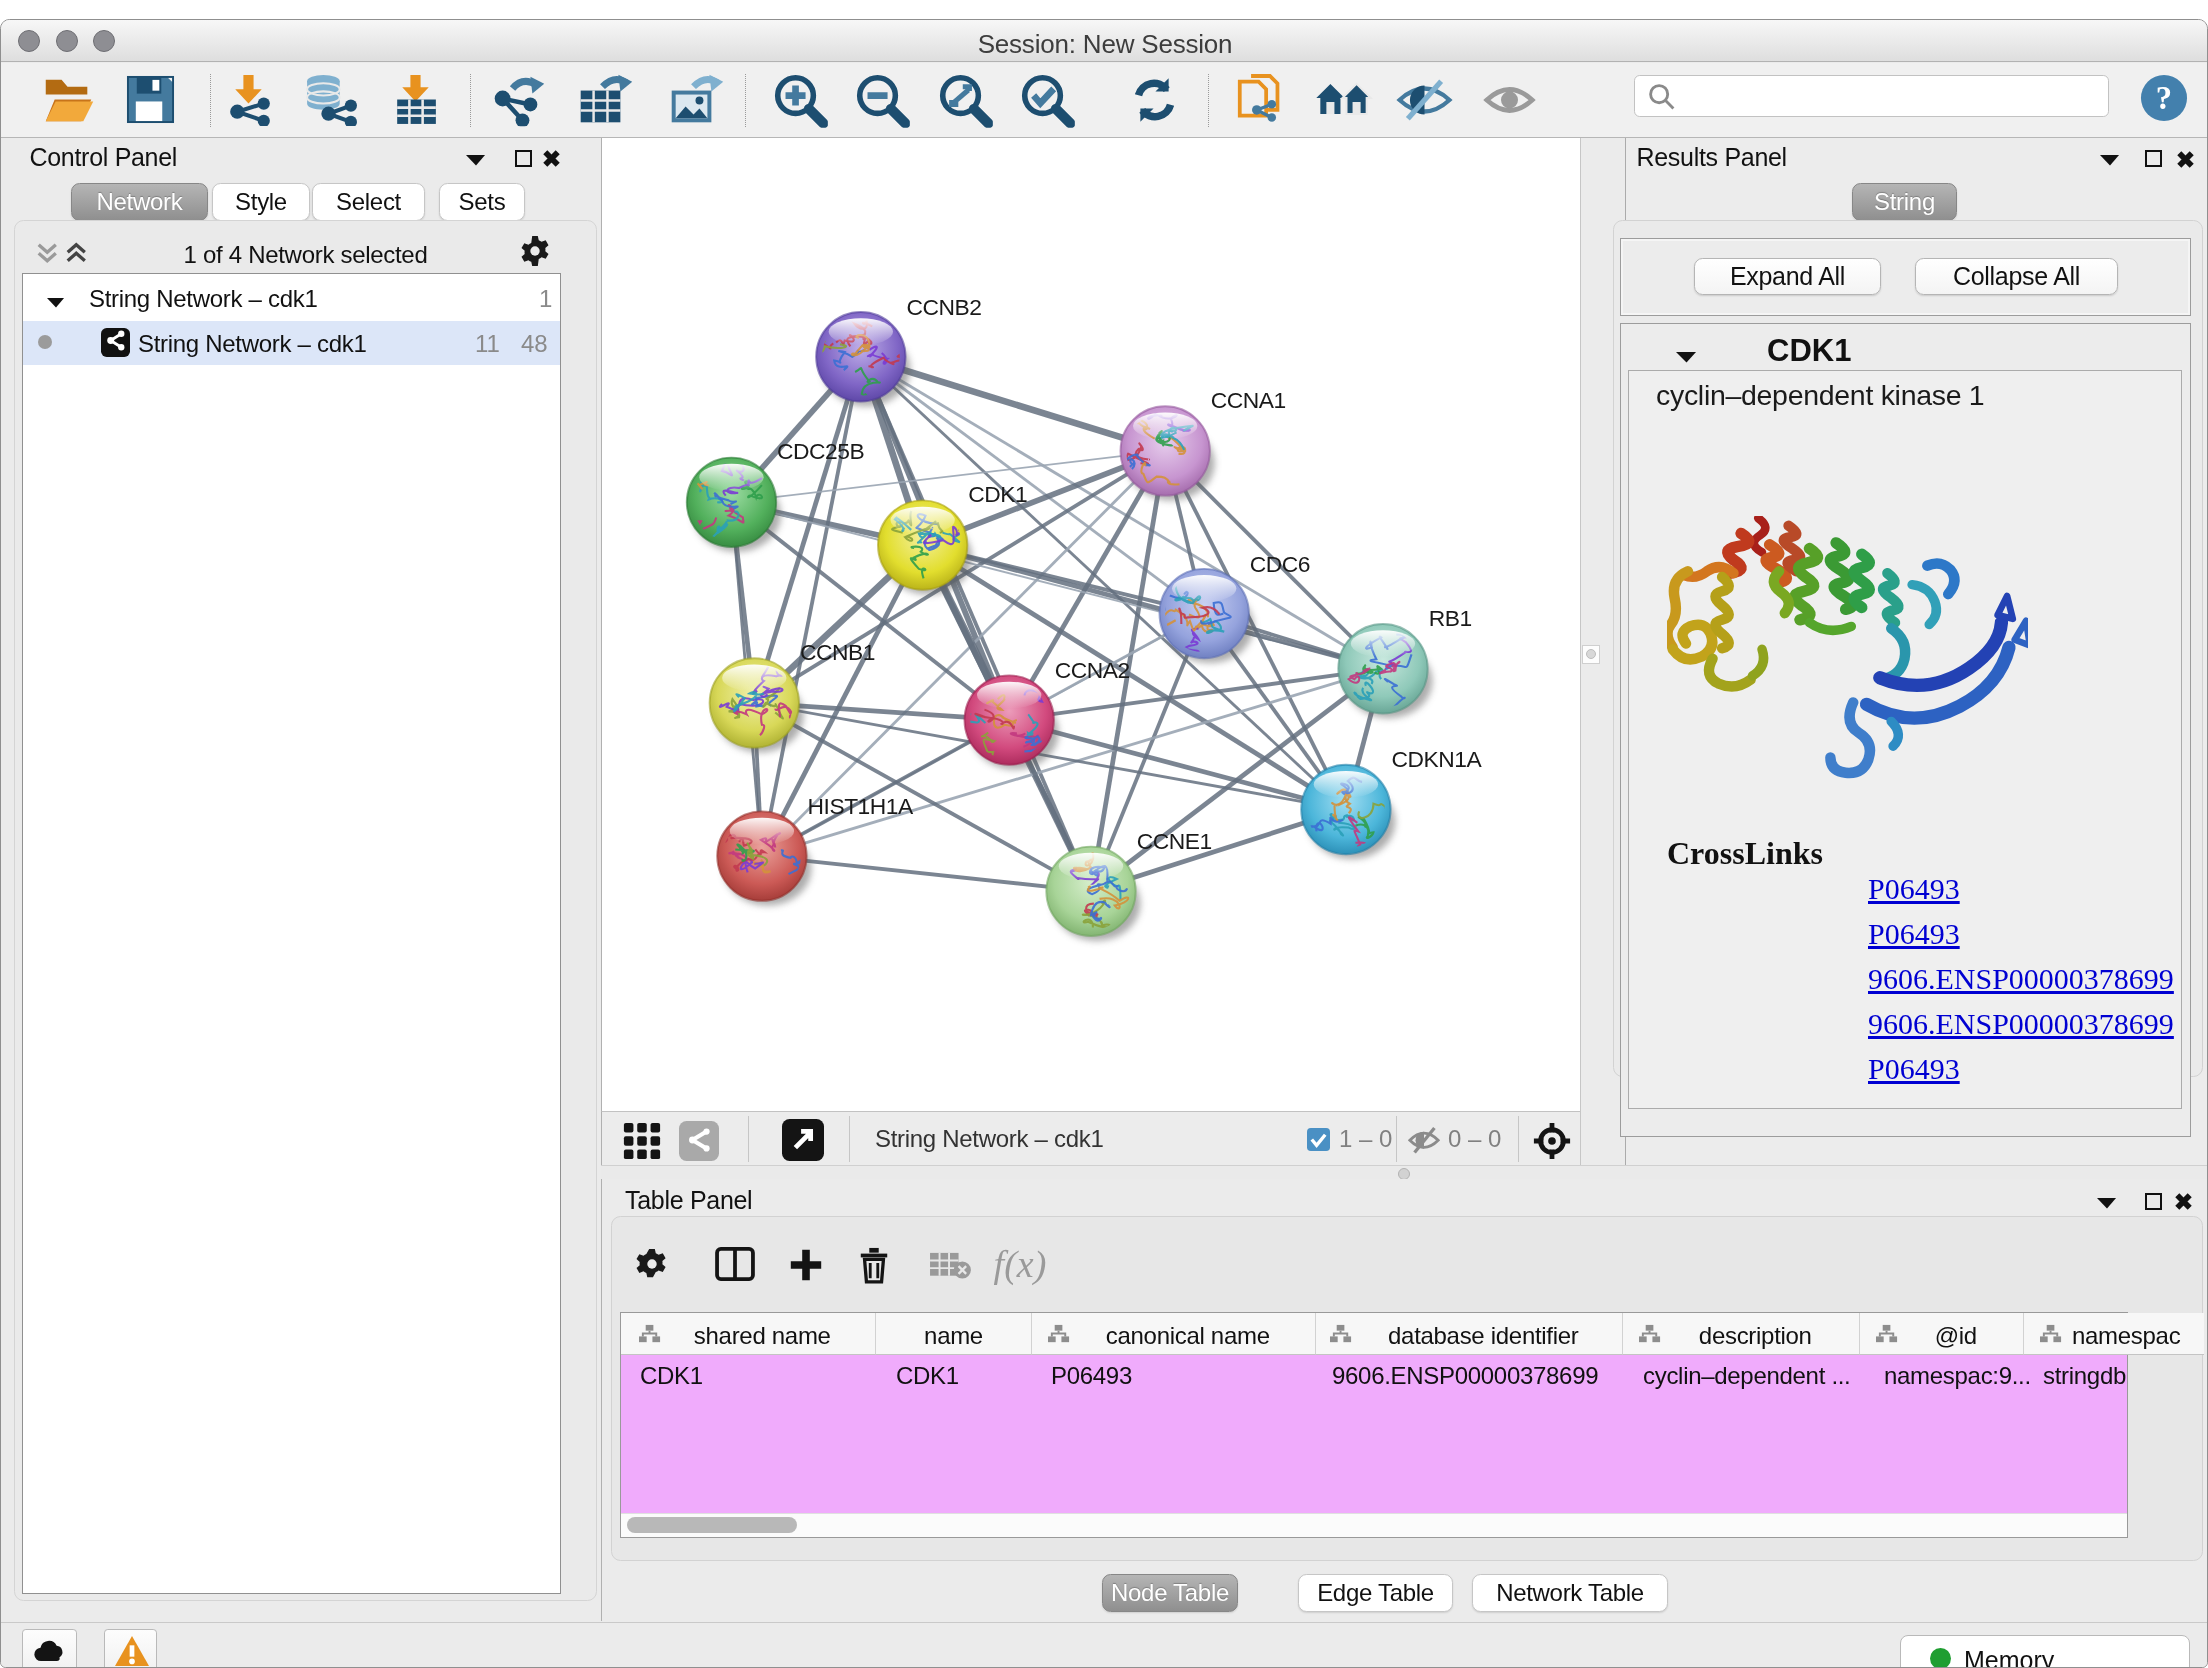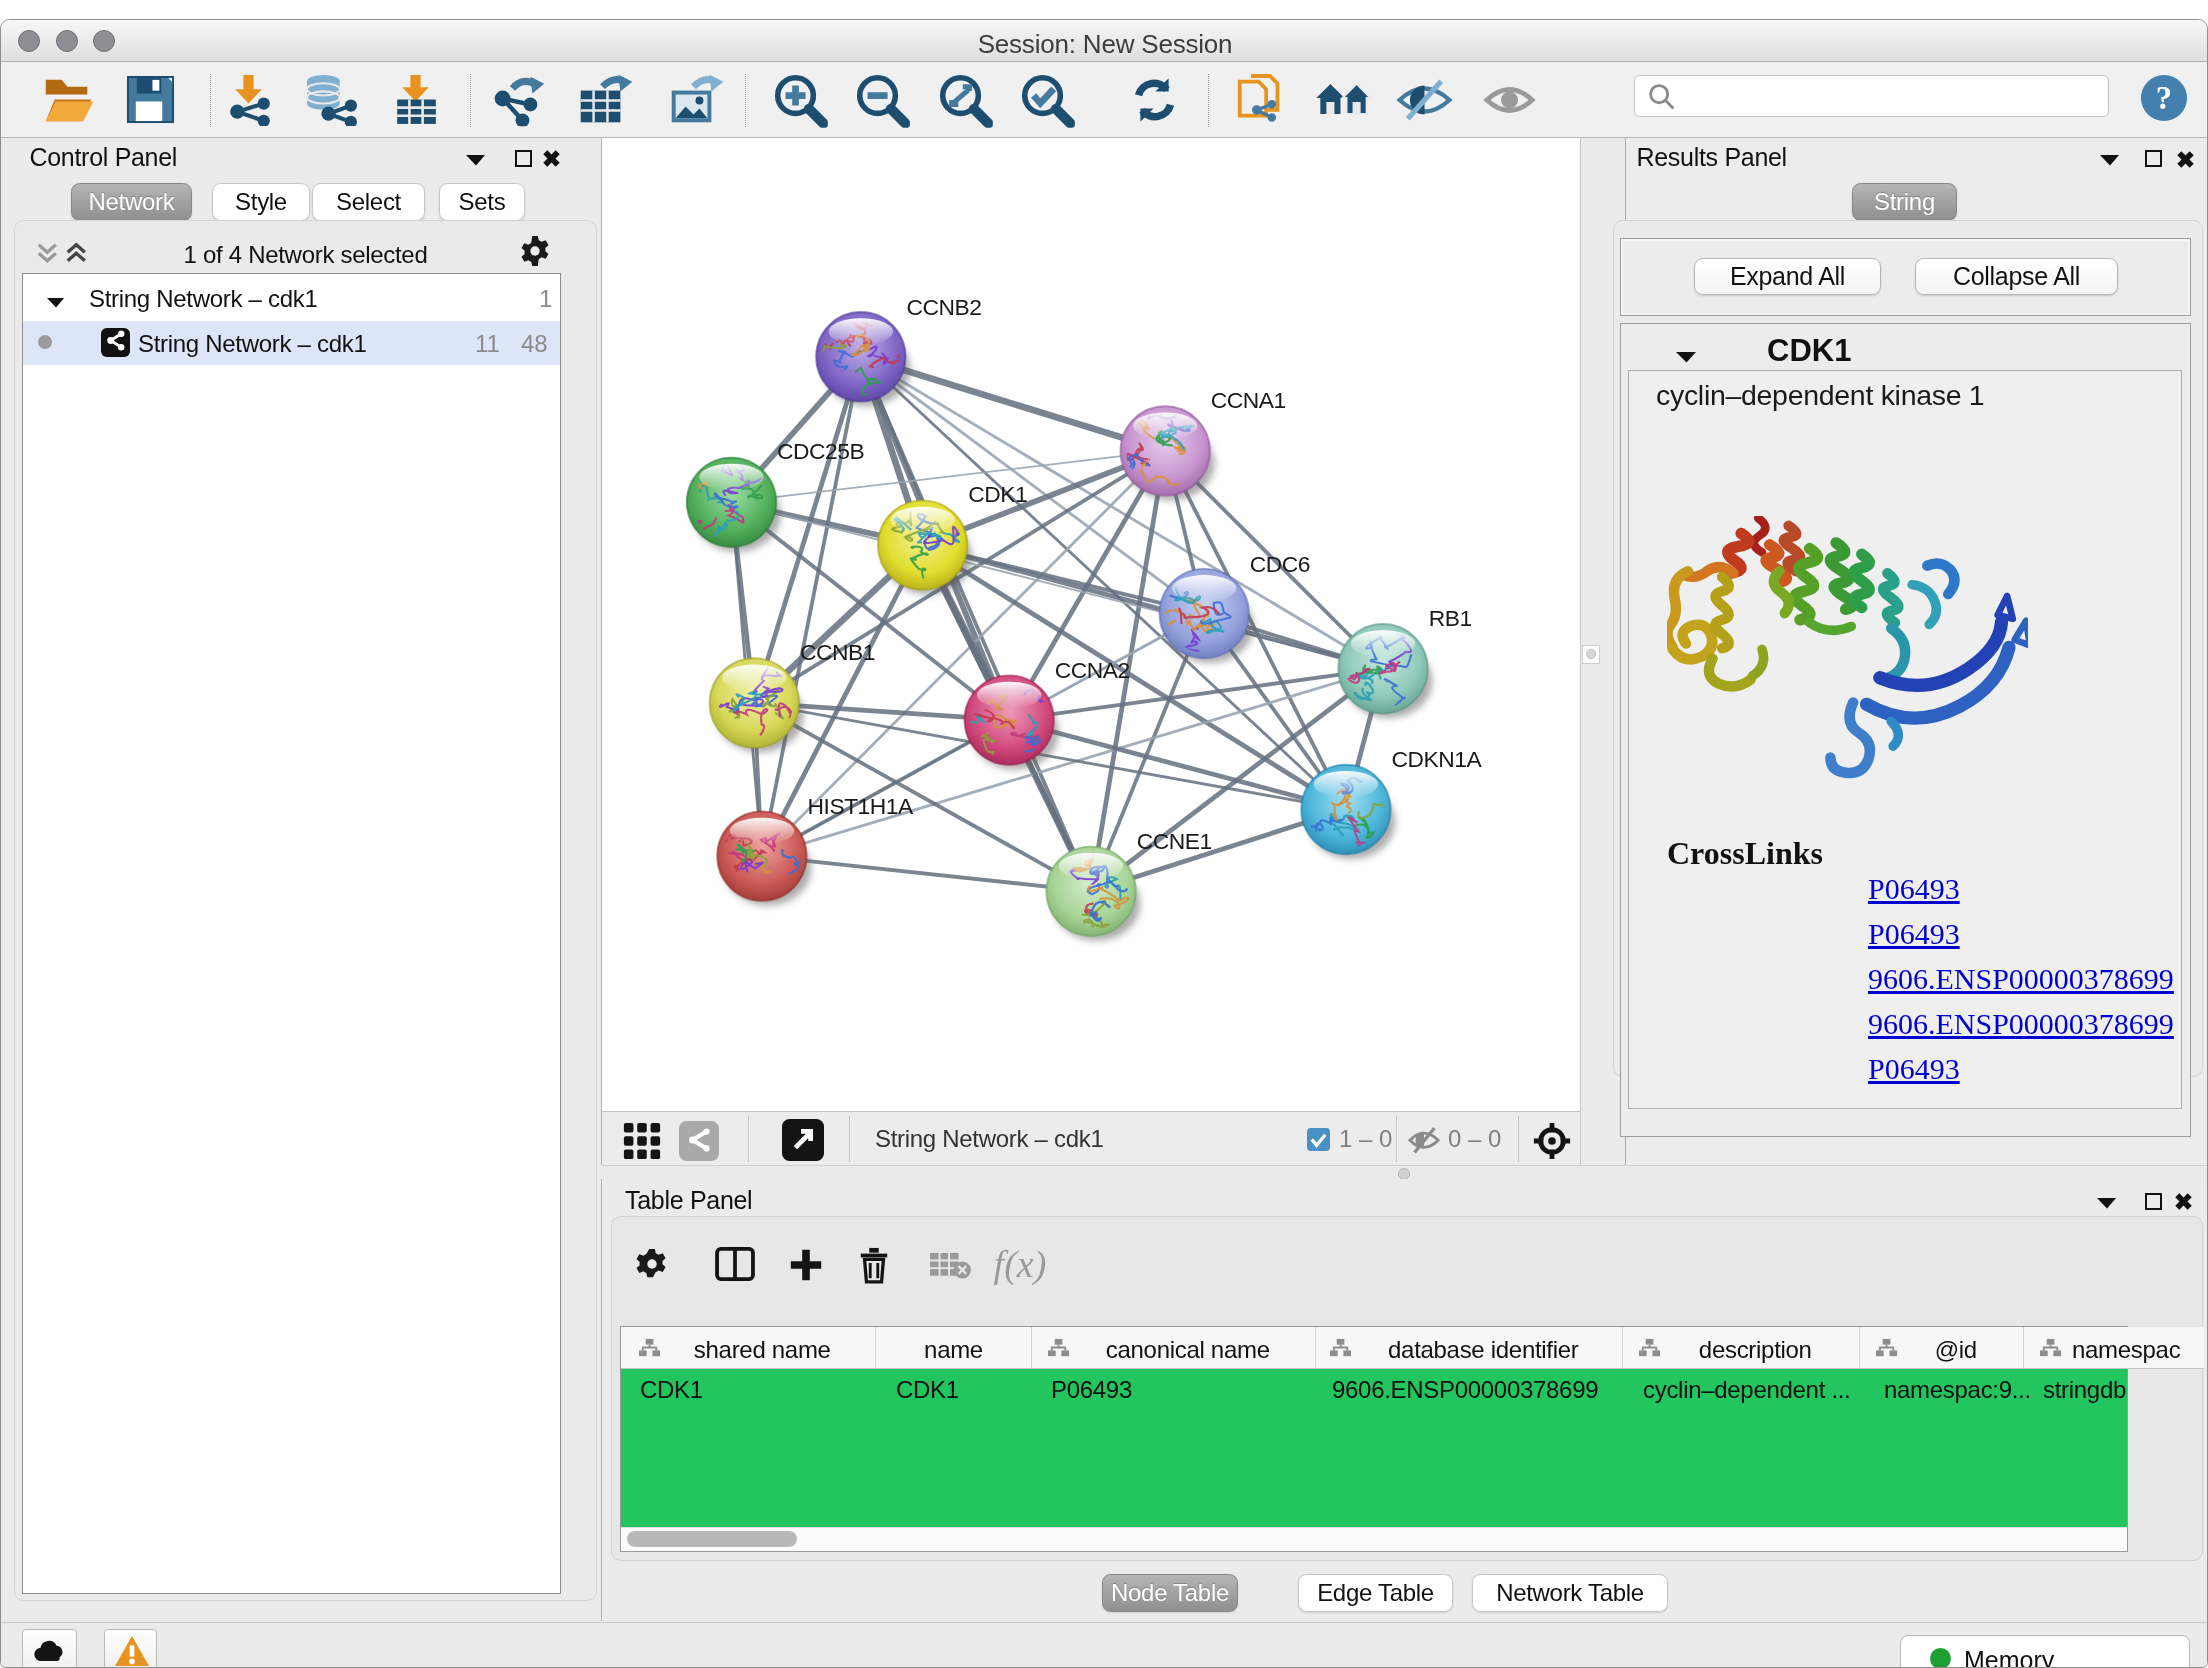--- a/index.html
+++ b/index.html
@@ -20,21 +20,21 @@
 .ntsep { position:absolute; top:3.8px; height:46px; width:1px; background:#c6c6c6; }
 #hsplit { left:600px; top:1145px; width:1608px; height:14.3px; background:#eaeaea; border-top:1px solid #d0d0d0; }
 #vsplit { left:1579px; top:118px; width:45px; height:1027px; background:#ebebeb; border-left:1px solid #c6c6c6; }
 #respanel { left:1624px; top:118px; width:585px; height:1027px; background:#ececec; border-left:1.9px solid #ababab; }
 #res-pane { position:absolute; left:-13.3px; top:82px; width:590px; height:857px; background:#eaeaea; border:1px solid #d2d2d2; border-radius:9.5px; }
 .resbox { position:absolute; background:#ececec; border:1px solid #9c9c9c; }
 .btn { position:absolute; height:37px; background:linear-gradient(#ffffff,#f4f4f4); border:1px solid #b5b5b5; border-radius:8.6px; font-size:25px; text-align:center; line-height:35px; color:#111; letter-spacing:-0.3px; box-shadow:0 1px 1.9px rgba(0,0,0,0.15); }
 .serif { font-family:"Liberation Serif",serif; }
 #tablepanel { left:600px; top:1159px; width:1608px; height:442px; background:#ebebeb; border-left:1px solid #b0b0b0; }
 #tbl-pane { position:absolute; left:8.6px; top:37px; width:1592px; height:345px; background:#e7e7e7; border:1px solid #d2d2d2; border-radius:9.5px; }
-#tbl { position:absolute; left:18px; top:147px; width:1508px; height:226px; background:#22c55e; border:1.9px solid #999; }
+#tbl { position:absolute; left:18px; top:133px; width:1508px; height:226px; background:#f0abfc; border:1.9px solid #999; }
 .hcell { position:absolute; top:0; height:42px; background:#f7f7f7; border-right:1px solid #d2d2d2; border-bottom:1px solid #c4c4c4; }
 .hlbl { position:absolute; top:8.6px; width:100%; text-align:center; font-size:24px; color:#111; letter-spacing:-0.3px; }
 .dcell { position:absolute; top:49px; font-size:24px; color:#111; letter-spacing:-0.3px; }
 #statusbar { left:0; top:1602px; width:2208px; height:67px; background:#ebebeb; border-top:1px solid #c9c9c9; }
 .sbtn { position:absolute; background:linear-gradient(#fdfdfd,#f0f0f0); border:1.9px solid #b9b9b9; border-radius:3.8px; }
 </style></head><body>
 <div id="win">
 
 <div id="titlebar" class="abs">
   <div class="light abs" style="left:17px"></div>
@@ -168,21 +168,21 @@
 
 <div class="abs ptitle" style="left:28.5px;top:123px">Control Panel</div>
 <div class="abs" style="left:465px;top:132px"><svg width="20" height="12.4" viewBox="0 0 21 13">
         <polygon points="0,1 20,1 10.5,12" fill="#111"></polygon>
       </svg></div>
 <div class="abs" style="left:514px;top:130px;width:17px;height:17px;border:2.9px solid #111"></div>
 <div class="abs" style="left:540px;top:128px"><svg width="21" height="21" viewBox="0 0 22 22">
         <path d="M4.5 4.5 L17.5 17.5 M17.5 4.5 L4.5 17.5" stroke="#111" stroke-width="6"></path>
       </svg></div>
 
-<div class="tab tabsel abs" style="left:70px;top:163px;width:121px">Network</div>
+<div class="tab tabsel abs" style="left:70px;top:163px;width:137px">Network</div>
 <div class="tab abs" style="left:211px;top:163px;width:98px">Style</div>
 <div class="tab abs" style="left:311px;top:163px;width:113px">Select</div>
 <div class="tab abs" style="left:438px;top:163px;width:86px">Sets</div>
 
 <div id="ctl-pane" class="abs"></div>
 <div class="abs" style="left:32px;top:219px"><svg width="28.5" height="28.5" viewBox="0 0 30 30" style="">
         <path d="M6 6 l9 8 l9 -8 M6 15 l9 8 l9 -8" stroke="#9a9a9a" stroke-width="3.5" fill="none"></path>
       </svg></div>
 <div class="abs" style="left:61px;top:219px"><svg width="28.5" height="28.5" viewBox="0 0 30 30" style="">
         <path d="M6 23 l9 -8 l9 8 M6 14 l9 -8 l9 8" stroke="#444" stroke-width="3.5" fill="none"></path>

